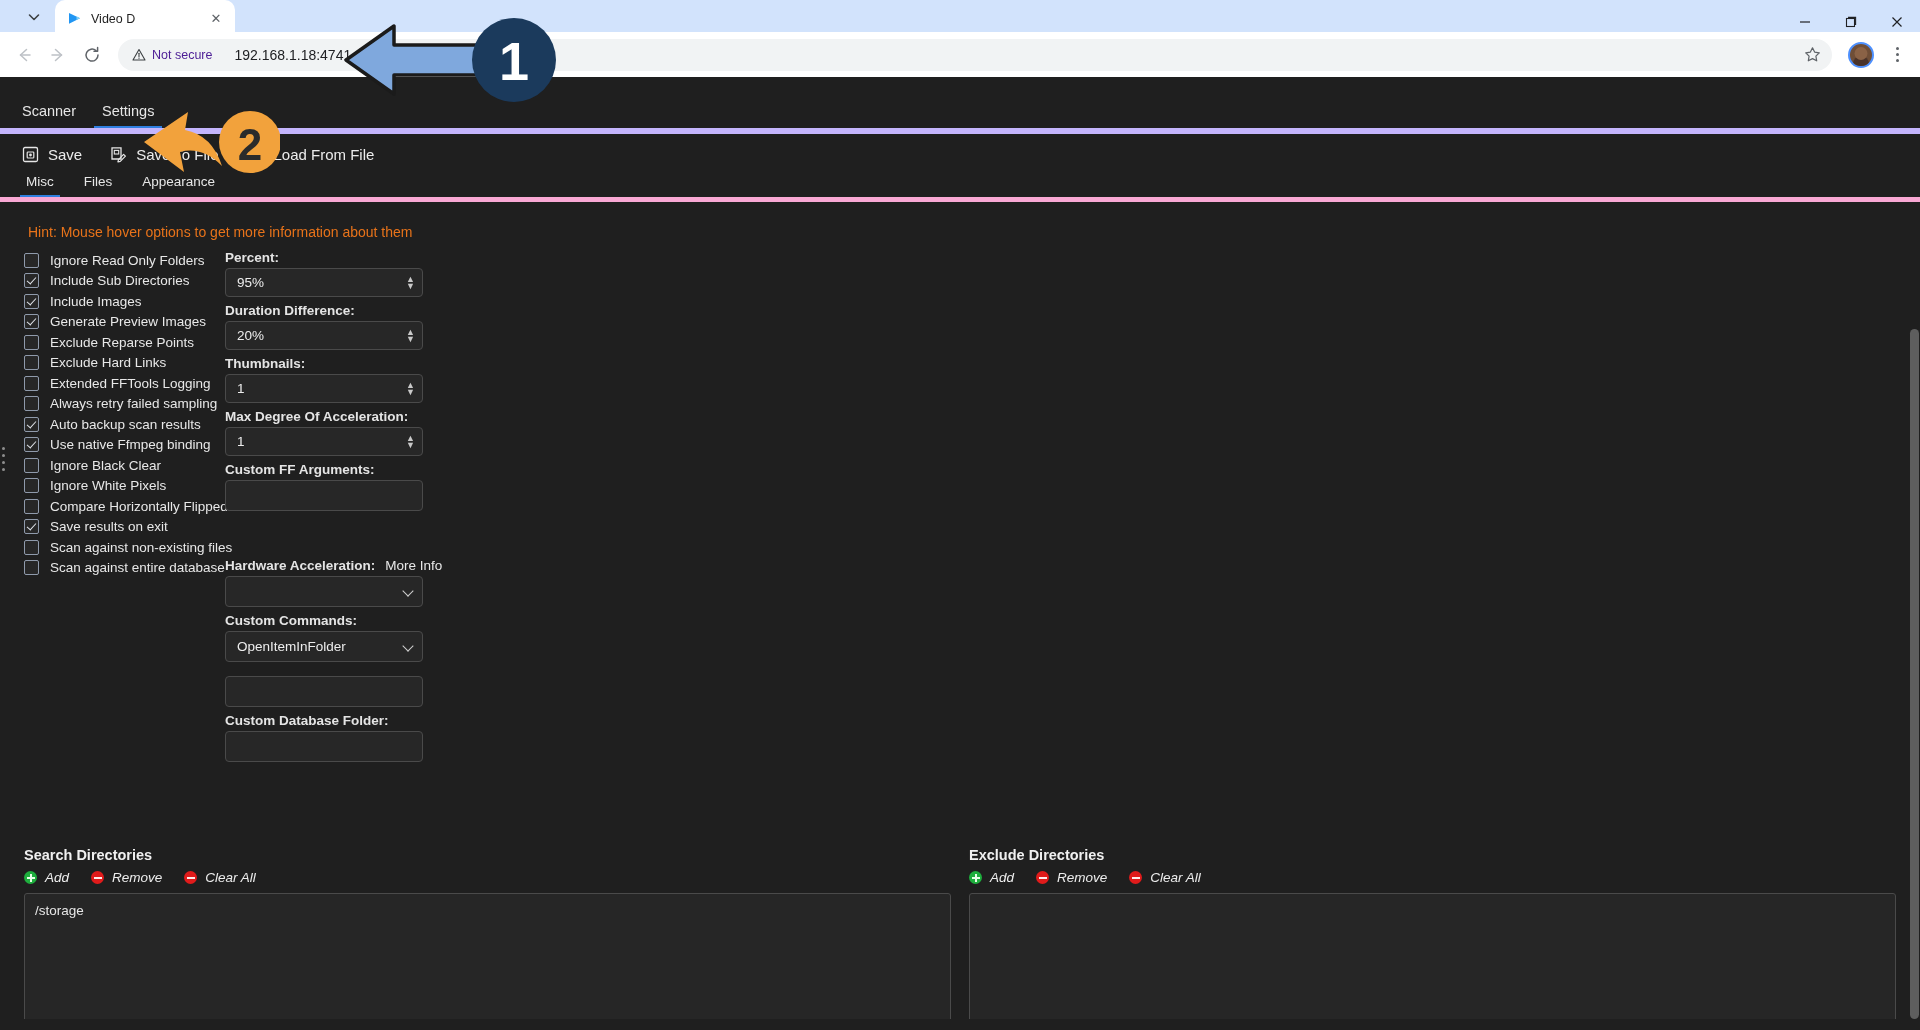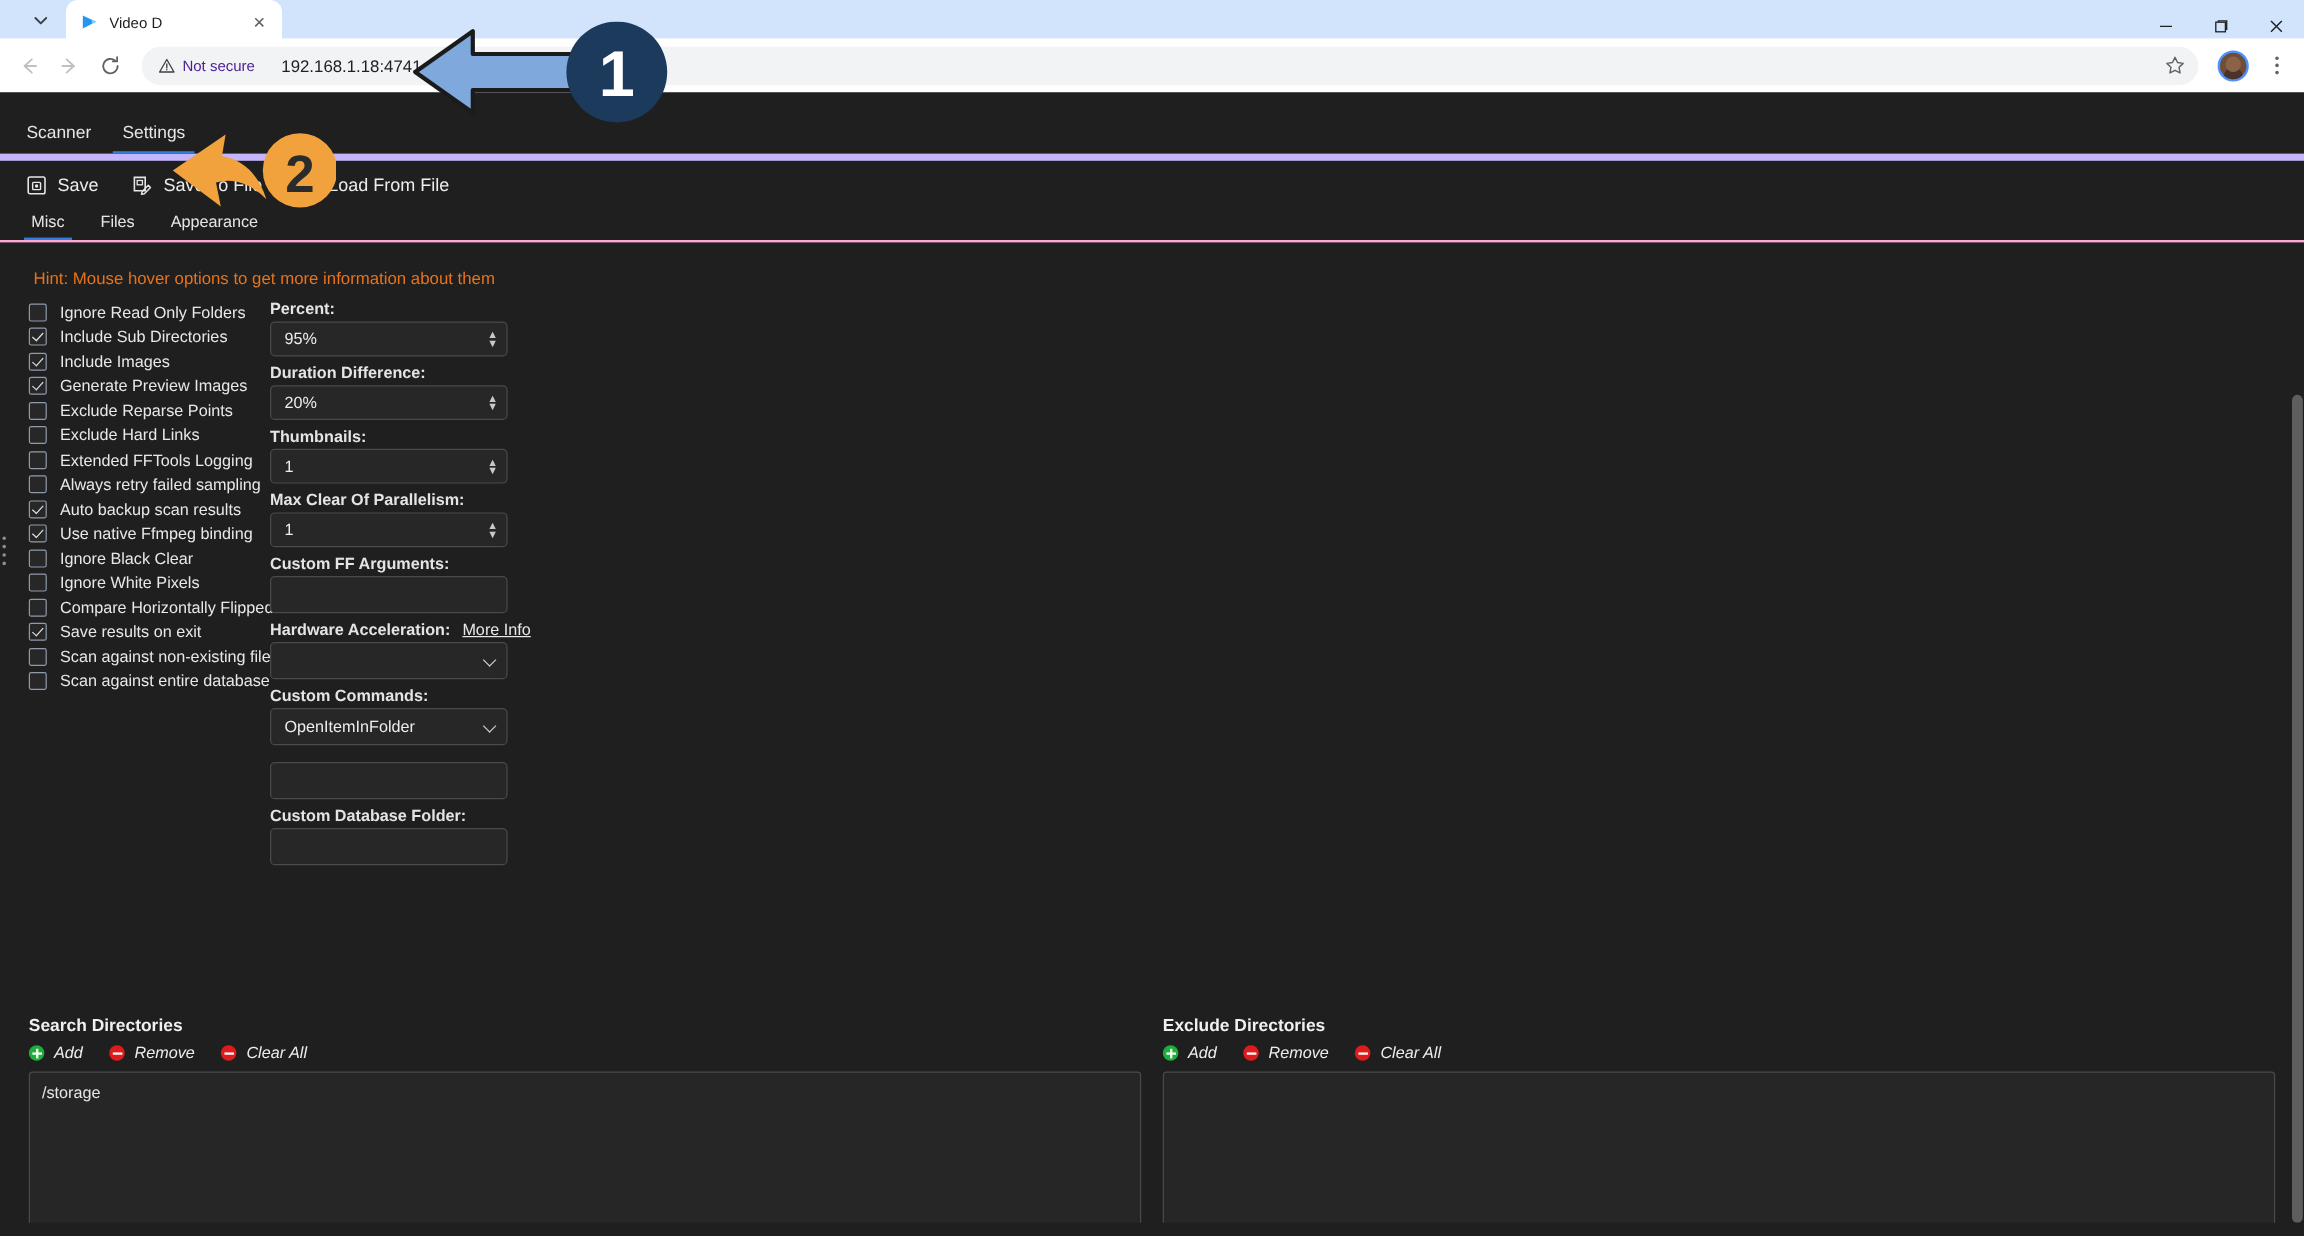--- a/index.html
+++ b/index.html
@@ -126,21 +126,21 @@
     border-bottom: 2.5px solid transparent;
   }
   .ptab.active { border-bottom-color: #2f7fe0; }
 
   .cmdbar { display: flex; align-items: center; gap: 28px; padding: 12px 0 10px 22px; }
   .cmd { display: flex; align-items: center; gap: 9px; font-size: 15px; color: #ececec; cursor: pointer; }
   .cmd svg { display: block; }
 
   .sub-tabs {
     display: flex; padding-left: 20px; height: 29px;
-    align-items: flex-end; border-bottom: 2px solid #f9a8d4;
+    align-items: flex-end; border-bottom: 5px solid #f9a8d4;
   }
   .stab {
     font-size: 13.5px; color: #e6e6e6; padding: 0 6px 6px 6px;
     margin-right: 18px; cursor: pointer;
     border-bottom: 2.5px solid transparent;
   }
   .stab.active { border-bottom-color: #2f7fe0; }
 
   .hint {
     color: #e8731a; font-size: 14px;
@@ -182,22 +182,23 @@
   .ctl.tall { height: 31px; }
   .ctl.select { cursor: pointer; padding-right: 24px; }
   .caret {
     position: absolute; right: 10px; top: 50%;
     width: 8px; height: 8px; margin-top: -5px;
     border: solid #cfcfcf; border-width: 0 1.5px 1.5px 0;
     transform: rotate(45deg);
   }
   .hwrow { display: flex; align-items: baseline; gap: 10px; }
   .moreinfo {
-    font-size: 13.5px; color: #e8e8e8; text-decoration: underline;
+    font-size: 13.5px; color: #e8e8e8; 
     cursor: pointer;
+    margin-top: 41px;
   }
 
   
   .dirs {
     position: absolute; left: 0; top: 770px; width: 1920px;
     display: flex; gap: 18px; padding: 0 24px;
   }
   .dircol { flex: 1 1 0; min-width: 0; }
   .dirtitle { font-size: 14.5px; font-weight: bold; color: #f0f0f0; margin-bottom: 7px; }
   .dirbtns { display: flex; gap: 22px; margin-bottom: 8px; font-style: italic; }
@@ -457,21 +458,21 @@
 
         <div class="flabel">Thumbnails:</div>
         <div class="ctl spin">
           <span>1</span>
           <span class="spinner">
               <span>▲</span>
               <span>▼</span>
             </span>
         </div>
 
-        <div class="flabel">Max Clear Of Parallelism:</div>
+        <div class="flabel">Max Degree Of Acceleration:</div>
         <div class="ctl spin">
           <span>1</span>
           <span class="spinner">
               <span>▲</span>
               <span>▼</span>
             </span>
         </div>
 
         <div class="flabel">Custom FF Arguments:</div>
         <div class="ctl tall">

